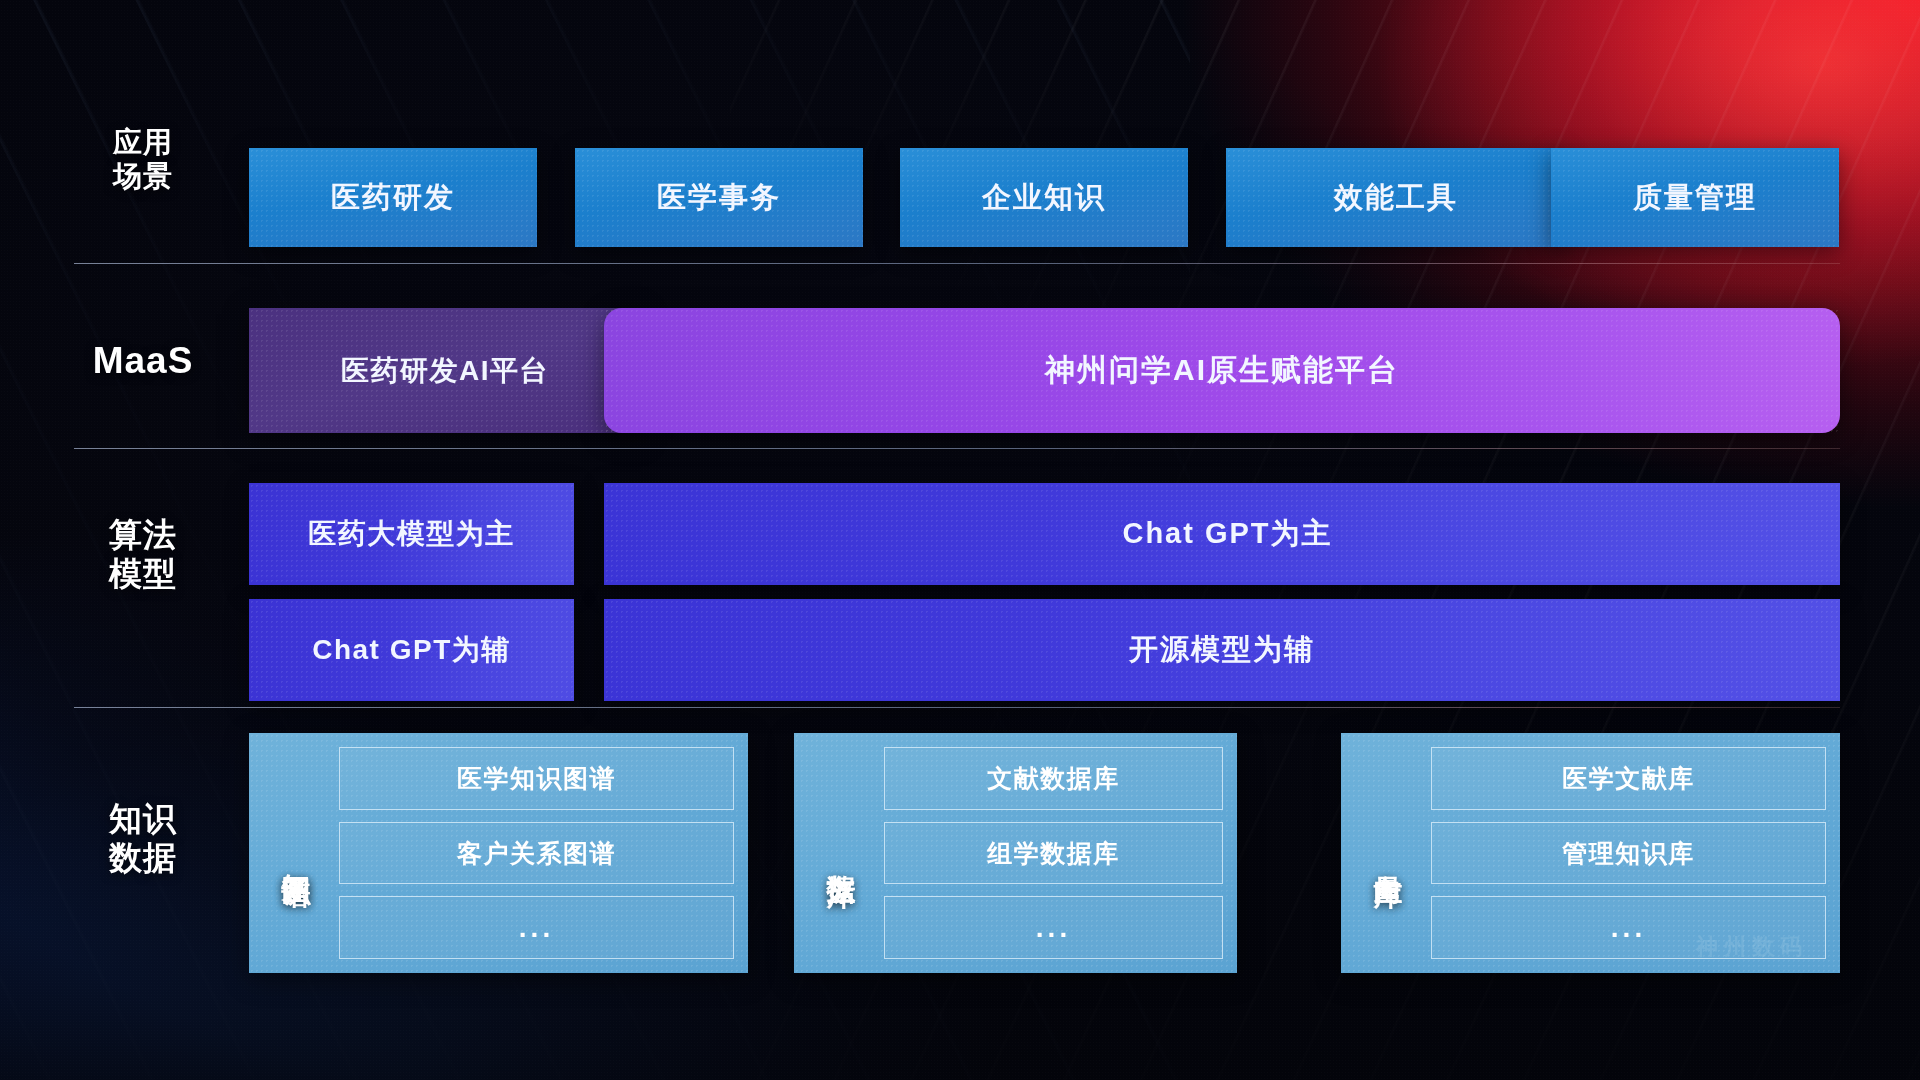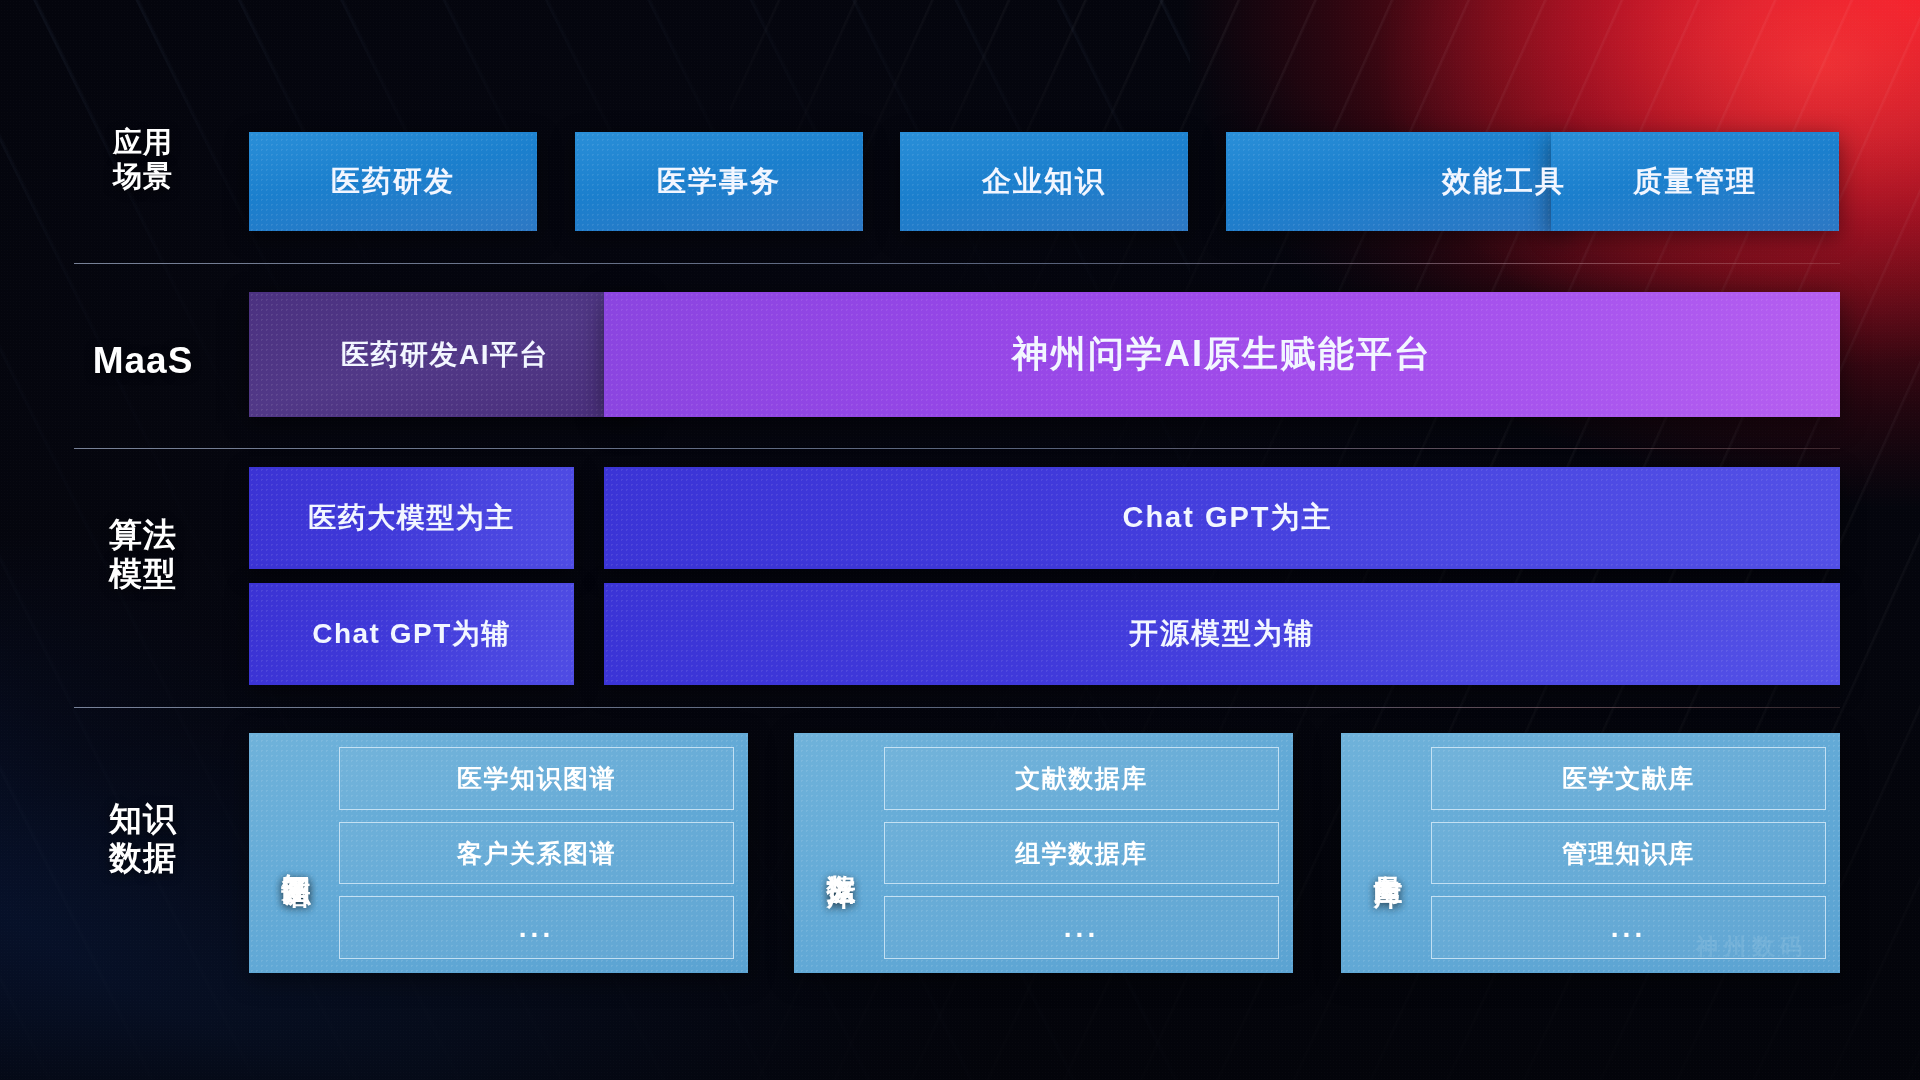--- a/index.html
+++ b/index.html
@@ -77,20 +77,21 @@
     line-height:1.18;
     text-shadow:0 2px 10px rgba(0,0,0,.65);
   }
 
   .card{
     position:absolute;
     display:flex;align-items:center;justify-content:center;
     color:#f2f6ff;font-weight:700;
     text-align:center;
     box-sizing:border-box;
+    margin-top:16px;
   }
   .card .dotfx{
     position:absolute;inset:0;
     background-image:radial-gradient(rgba(255,255,255,0.085) 1px, rgba(0,0,0,0) 1px);
     background-size:5px 5px;
     pointer-events:none;
   }
   .card > span{position:relative;z-index:2;}
 
   
@@ -100,22 +101,23 @@
     box-shadow:0 6px 22px rgba(0,0,0,.45);
   }
   
   .maas-left{
     background:linear-gradient(165deg,#4b3180 0%,#513887 50%,#4a2f7c 100%);
     font-size:28px;letter-spacing:1.5px;
     box-shadow:0 6px 22px rgba(0,0,0,.5);
   }
   .maas-right{
     background:linear-gradient(97deg,#8b45e0 0%,#9446e6 28%,#a14bea 55%,#a855ee 78%,#b65ff0 100%);
-    font-size:36px;letter-spacing:2px;
+    font-size:30px;letter-spacing:2px;
     box-shadow:0 6px 26px rgba(0,0,0,.45);
+    border-radius:18px;
   }
   
   .algo{
     background:linear-gradient(100deg,#3b33d4 0%,#3f38d8 40%,#4a46e0 75%,#4f4ce4 100%);
     font-size:28px;letter-spacing:1.5px;
     box-shadow:0 6px 22px rgba(0,0,0,.42);
   }
   .algo-wide{
     background:linear-gradient(100deg,#3b34d6 0%,#4039da 35%,#4b48e2 70%,#5350e6 100%);
     font-size:29px;letter-spacing:2px;
@@ -194,21 +196,21 @@
     <span>医药研发</span>
   </div>
   <div class="card app-card" style="left:575px;top:132px;width:288px;height:99px;">
     <div class="dotfx"></div>
     <span>医学事务</span>
   </div>
   <div class="card app-card" style="left:900px;top:132px;width:288px;height:99px;">
     <div class="dotfx"></div>
     <span>企业知识</span>
   </div>
-  <div class="card app-card" style="left:1226px;top:132px;width:340px;height:99px;justify-content:flex-end;">
+  <div class="card app-card" style="left:1226px;top:132px;width:340px;height:99px;">
     <div class="dotfx"></div>
     <span>效能工具</span>
   </div>
   <div class="card app-card" style="left:1551px;top:132px;width:288px;height:99px;">
     <div class="dotfx"></div>
     <span>质量管理</span>
   </div>
 
   <div class="divider" style="left:74px;top:263px;width:1766px;"></div>
 
@@ -260,21 +262,21 @@
   <div class="kgroup" style="left:249px;top:733px;width:499px;height:240px;">
     <div class="dotfx"></div>
     <div class="ktitle">知识图谱</div>
     <div class="kitems">
       <div class="kitem">医学知识图谱</div>
       <div class="kitem">客户关系图谱</div>
       <div class="kitem ellipsis">...</div>
     </div>
   </div>
 
-  <div class="kgroup" style="left:794px;top:733px;width:499px;height:240px;">
+  <div class="kgroup" style="left:794px;top:733px;width:443px;height:240px;">
     <div class="dotfx"></div>
     <div class="ktitle">数据库</div>
     <div class="kitems">
       <div class="kitem">文献数据库</div>
       <div class="kitem">组学数据库</div>
       <div class="kitem ellipsis">...</div>
     </div>
   </div>
 
   <div class="kgroup" style="left:1341px;top:733px;width:499px;height:240px;">

